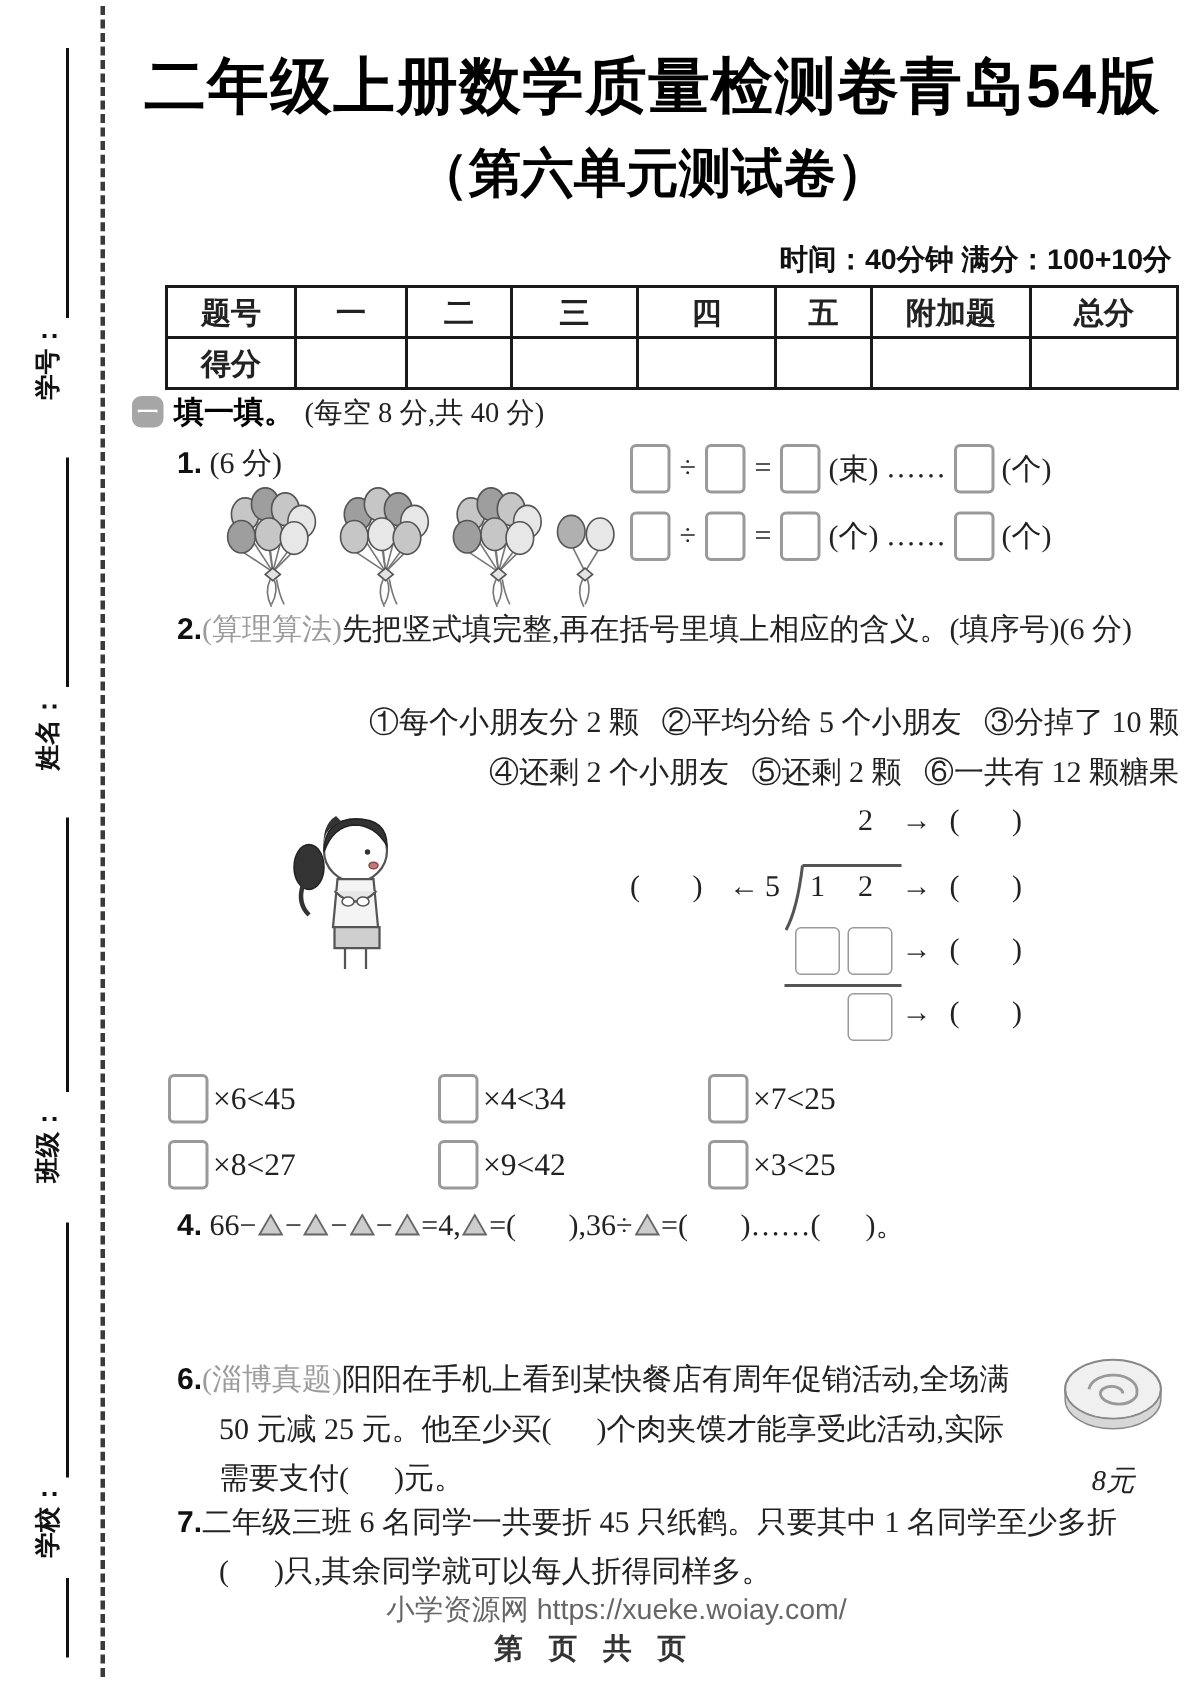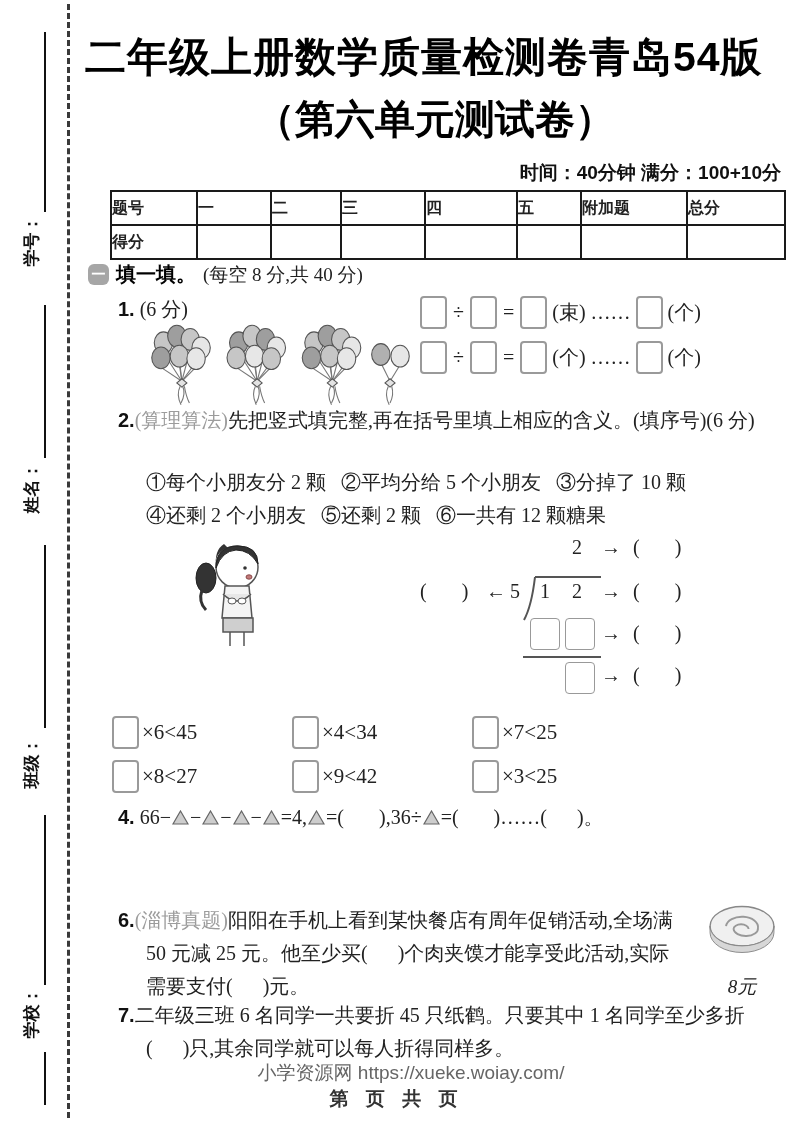--- a/index.html
+++ b/index.html
@@ -12,43 +12,43 @@
 
   
   .dash-line { position:absolute; left:67px; top:4px; bottom:4px; width:0;
     border-left:3px dashed #3a3a3a; }
   .write-line { position:absolute; left:44px; width:2px; background:#111; }
   .margin-label { position:absolute; left:-10px; width:82px; height:22px;
     transform:rotate(-90deg); text-align:center; font-size:17px; font-weight:bold;
     color:#111; white-space:nowrap; }
 
   
-  .title { position:absolute; left:85px; width:700px; top:30px; text-align:left;
+  .title { position:absolute; left:85px; width:700px; top:30px; text-align:center;
     font-size:41px; font-weight:900; letter-spacing:1px; color:#000; }
   .subtitle { position:absolute; left:85px; width:700px; top:92px; text-align:center;
-    font-size:40px; font-weight:900; color:#000; }
+    font-size:35px; font-weight:900; color:#000; }
   .meta { position:absolute; right:12px; top:160px; font-size:19px; font-weight:bold; color:#111; }
 
   
   table.score { position:absolute; left:110px; top:190px; width:674px;
     border-collapse:collapse; table-layout:fixed; }
-  table.score td { border:2px solid #1a1a1a; font-size:16px;
+  table.score td { border:2px solid #1a1a1a; text-align:center; font-size:20px;
     font-weight:bold; height:34px; font-family:"Liberation Sans","DejaVu Sans",sans-serif; }
 
   
   .sec { position:absolute; left:88px; top:261px; display:flex; align-items:center; gap:7px; }
   .sec-badge { width:21px; height:21px; border-radius:6px; background:#a6a6a6; color:#fff;
     font-size:14px; font-weight:bold; display:flex; align-items:center; justify-content:center; }
   .sec-title { font-size:20px; font-weight:bold; color:#000; }
   .sec-note { font-size:19px; color:#222; }
 
   .qnum { font-family:"Liberation Sans","DejaVu Sans",sans-serif; font-weight:bold;
     font-size:20px; color:#111; }
   .tag { color:#9c9c9c;margin-top:20px; }
-  .btxt { font-size:20px; line-height:33px; white-space:pre-wrap; }
+  .btxt { font-size:20px; line-height:33px; white-space:pre-wrap;text-align:right; }
   .para { position:absolute; font-size:20px; line-height:33px; }
   .hang { padding-left:28px; }
   .hang .qnum { margin-left:-28px; }
 
   
   .box { display:inline-block; width:27px; height:33px; border:2px solid #9a9a9a;
     border-radius:4px; vertical-align:middle; background:#fff; }
   .sbox { display:inline-block; width:19px; height:22px; border:1.5px solid #888;
     border-radius:3px; vertical-align:-4px; margin:0 2px; }
 

